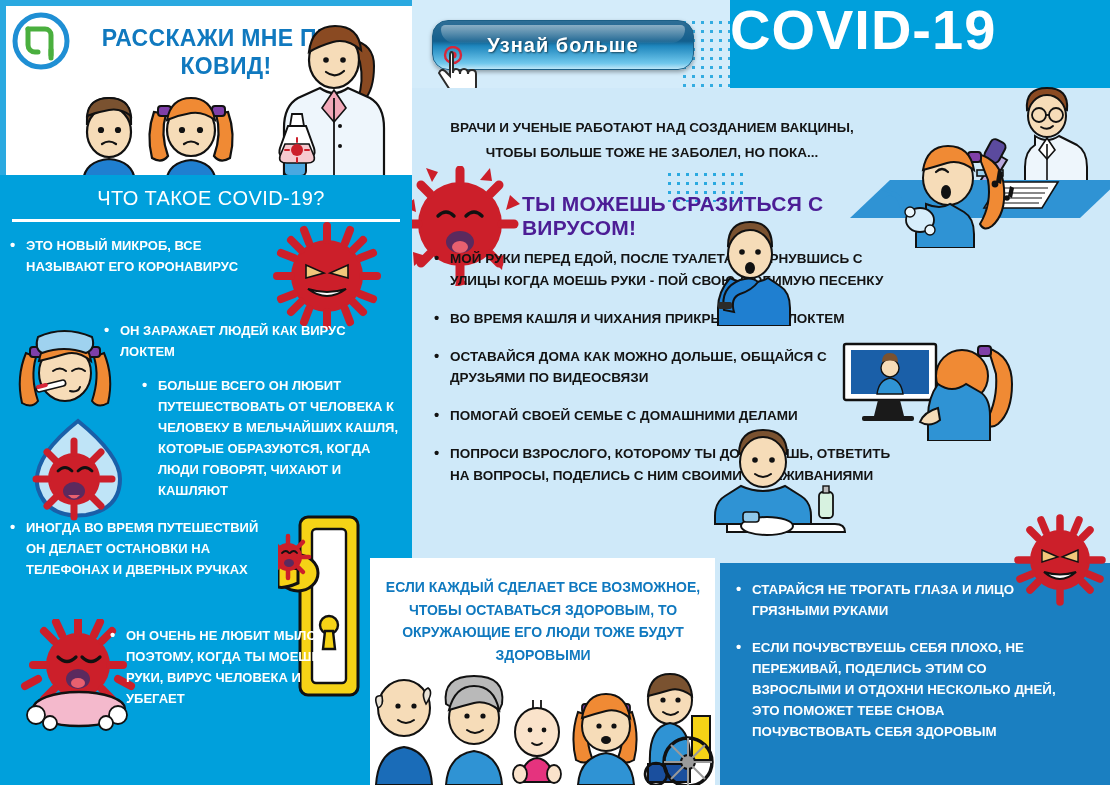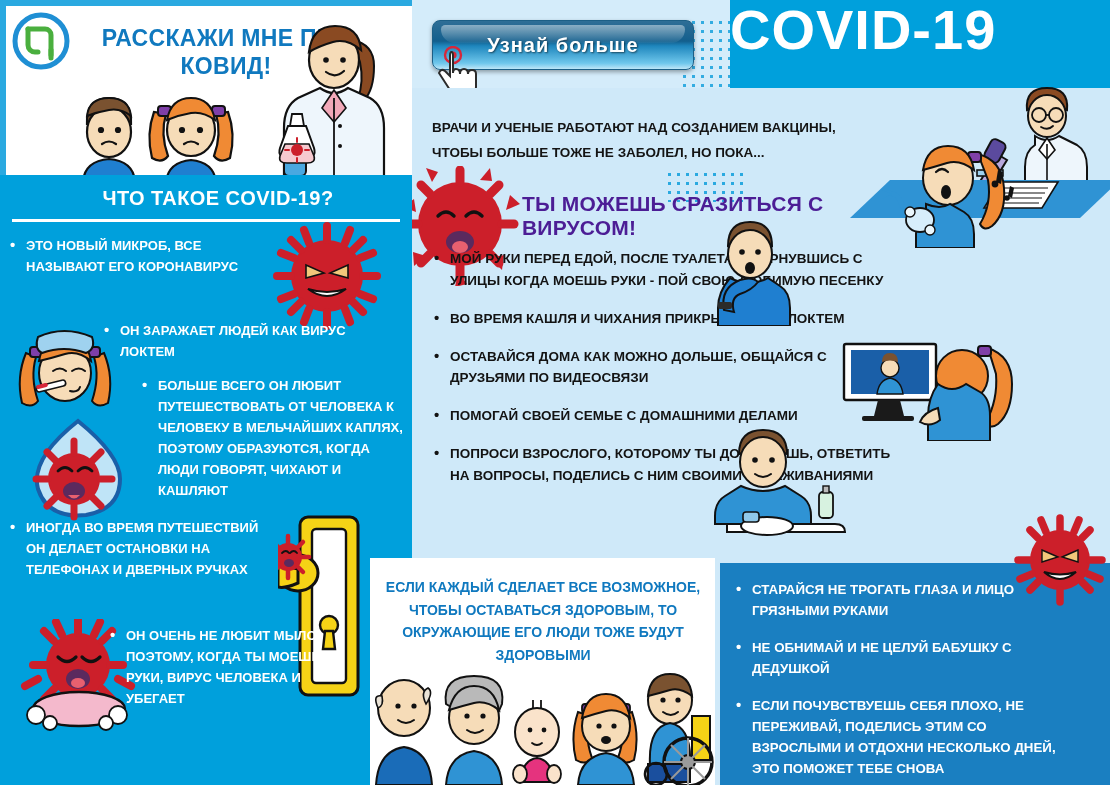--- a/index.html
+++ b/index.html
@@ -62,21 +62,21 @@
     line-height:1.22;text-align:center;letter-spacing:.3px;
   }
   .covid-title{
     position:absolute;left:0;top:2px;width:380px;
     color:#ffffff;font-weight:bold;
     font-size:56px;letter-spacing:1px;line-height:1;
   }
 
   .btn-more{
     position:absolute;left:20px;top:20px;width:260px;height:48px;
-    border-radius:8px;
+    border-radius:16px;
     background:linear-gradient(to bottom,#2e6e96 0%,#135f8d 42%,#1e86bd 52%,#6fc7ec 88%,#bde6f8 100%);
     box-shadow:0 2px 4px rgba(0,0,0,.35);
     border:1px solid #1c5f86;
     display:flex;align-items:center;justify-content:center;
   }
   .btn-more span{
     color:#ffffff;font-weight:bold;font-size:20px;letter-spacing:1px;
     text-shadow:1px 1px 2px rgba(0,0,0,.55);
   }
   .btn-gloss{
@@ -94,26 +94,26 @@
   }
   .dots2{
     position:absolute;left:253px;top:82px;width:82px;height:32px;
     background-image:radial-gradient(#2aa9e0 1.6px, transparent 1.7px);
     background-size:9px 9px;
   }
 
   .vaccine-text{
     position:absolute;left:20px;top:28px;width:440px;
     color:#141414;font-weight:bold;font-size:13.5px;line-height:1.85;
-    text-align:left;
+    text-align:center;
   }
 
   .sec-head{
-    position:absolute;left:12px;top:12px;width:412px;text-align:center;
-    color:#ffffff;font-weight:bold;font-size:20px;letter-spacing:.4px;
+    position:absolute;left:5px;top:12px;width:412px;text-align:center;
+    color:#ffffff;font-weight:normal;font-size:20px;letter-spacing:.4px;
   }
   .sec-rule{
     position:absolute;left:12px;top:44px;width:388px;height:3px;background:#ffffff;
   }
   .fight-head{
     position:absolute;left:110px;top:104px;width:420px;
     color:#4c1d95;font-weight:bold;font-size:21px;letter-spacing:.2px;
   }
 
   ul.bl{margin:0;padding:0;list-style:none;}
@@ -407,21 +407,21 @@
       <rect x="26" y="60" width="30" height="6" rx="3" transform="rotate(-14 41 63)" fill="#ffffff" stroke="#111" stroke-width="1.6"></rect>
       <rect x="26" y="61" width="12" height="4" rx="2" transform="rotate(-14 32 63)" fill="#d7273a"></rect>
       <path d="M60 68 q8 2 10 -4" fill="none" stroke="#111" stroke-width="2" stroke-linecap="round"></path>
     </svg>
 
     <ul class="bl left-b" style="left:104px;top:145px;width:300px;">
       <li>ОН ЗАРАЖАЕТ ЛЮДЕЙ КАК ВИРУС ЛОКТЕМ</li>
     </ul>
 
     <ul class="bl left-b" style="left:142px;top:200px;width:262px;">
-      <li>БОЛЬШЕ ВСЕГО ОН ЛЮБИТ ПУТЕШЕСТВОВАТЬ ОТ ЧЕЛОВЕКА К ЧЕЛОВЕКУ В МЕЛЬЧАЙШИХ КАПЛЯХ, ПОЭТОМУ ОБРАЗУЮТСЯ, КОГДА ЛЮДИ ГОВОРЯТ, ЧИХАЮТ И КАШЛЯЮТ</li>
+      <li>БОЛЬШЕ ВСЕГО ОН ЛЮБИТ ПУТЕШЕСТВОВАТЬ ОТ ЧЕЛОВЕКА К ЧЕЛОВЕКУ В МЕЛЬЧАЙШИХ КАШЛЯ, КОТОРЫЕ ОБРАЗУЮТСЯ, КОГДА ЛЮДИ ГОВОРЯТ, ЧИХАЮТ И КАШЛЯЮТ</li>
     </ul>
 
     <svg class="art" style="left:22px;top:240px;" width="110" height="110" viewBox="0 0 110 110">
       <path d="M56 6 q42 34 42 58 q0 30 -34 36 q-38 4 -48 -26 q-8 -30 40 -68z" fill="#bfe4f7" stroke="#1a5fa8" stroke-width="4"></path>
       <circle cx="52" cy="64" r="26" fill="#cc1f2a"></circle>
       <g stroke="#cc1f2a" stroke-width="7" stroke-linecap="round">
         <path d="M52 38 v-12"></path>
           <path d="M52 90 v12"></path>
           <path d="M26 64 h-12"></path>
           <path d="M78 64 h12"></path>
@@ -553,21 +553,20 @@
           <path d="M301 75 l34 34"></path>
           <path d="M335 75 l-34 34"></path>
       </g>
       <circle cx="286" cy="104" r="11" fill="none" stroke="#111" stroke-width="2.6"></circle>
     </svg>
   </div>
 
   <div class="panel" id="bottom-right">
     <ul class="bl br-b" style="left:16px;top:16px;width:330px;">
       <li>СТАРАЙСЯ НЕ ТРОГАТЬ ГЛАЗА И ЛИЦО ГРЯЗНЫМИ РУКАМИ</li>
-      <li>НЕ ОБНИМАЙ И НЕ ЦЕЛУЙ БАБУШКУ С ДЕДУШКОЙ</li>
       <li>ЕСЛИ ПОЧУВСТВУЕШЬ СЕБЯ ПЛОХО, НЕ ПЕРЕЖИВАЙ, ПОДЕЛИСЬ ЭТИМ СО ВЗРОСЛЫМИ И ОТДОХНИ НЕСКОЛЬКО ДНЕЙ, ЭТО ПОМОЖЕТ ТЕБЕ СНОВА ПОЧУВСТВОВАТЬ СЕБЯ ЗДОРОВЫМ</li>
     </ul>
   </div>
 
   <svg class="art" style="left:1012px;top:512px;" width="96" height="96" viewBox="0 0 96 96">
     <circle cx="48" cy="48" r="30" fill="#cc1f2a"></circle>
     <g stroke="#cc1f2a" stroke-width="7.5" stroke-linecap="round">
       <path d="M48 18 v-12"></path>
         <path d="M48 78 v12"></path>
         <path d="M18 48 h-12"></path>

